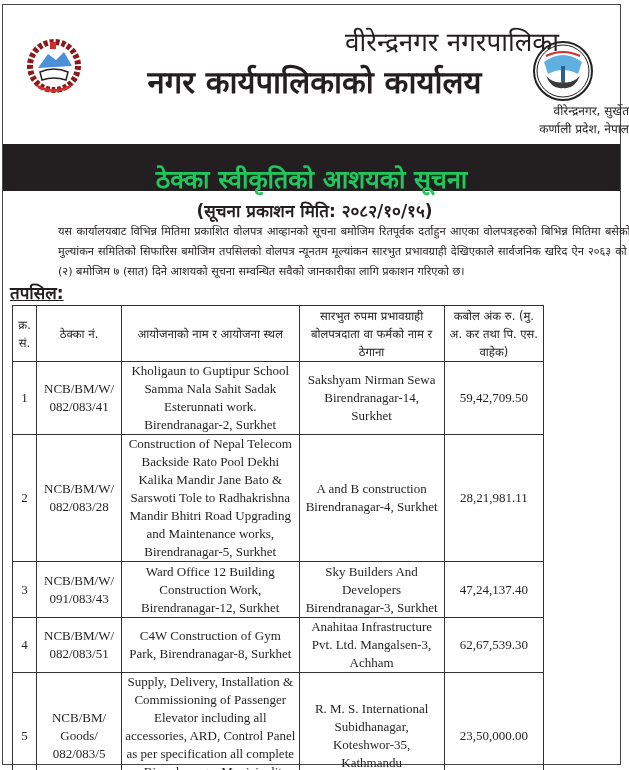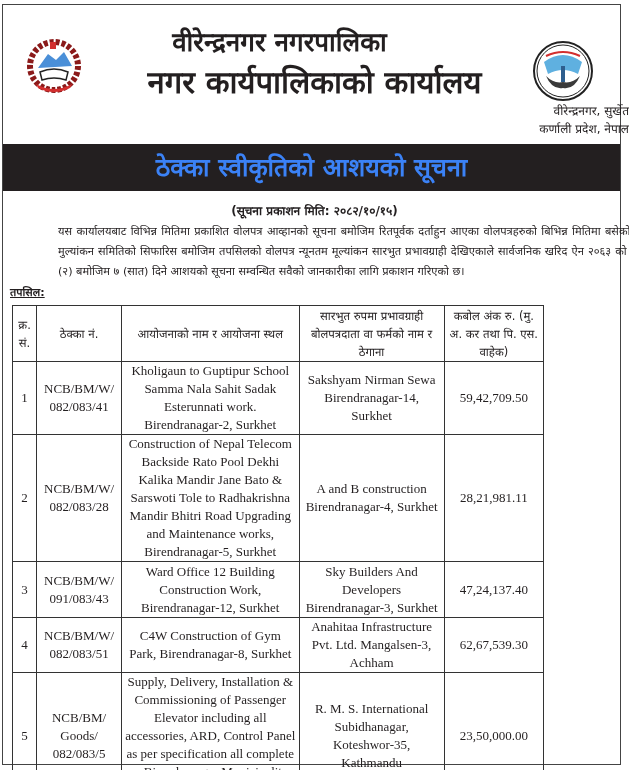--- a/index.html
+++ b/index.html
@@ -2,37 +2,37 @@
 <html><head>
 <meta charset="utf-8">
 <style>
   html, body { margin: 0; padding: 0; background: #ffffff; }
   body { width: 629px; height: 770px; position: relative; overflow: hidden;
          font-family: "DejaVu Serif", "Liberation Serif", serif; color: #231f20; }
   .frame { position: absolute; left: 2px; top: 4px; width: 619px; height: 761px;
            border: 1.5px solid #444; box-sizing: border-box; }
   .logo-left { position: absolute; left: 26px; top: 38px; width: 56px; height: 58px; }
   .logo-right { position: absolute; left: 532px; top: 40px; width: 62px; height: 62px; }
-  .org-name { position: absolute; left: 0; width: 559px; top: 26px; text-align: center;
-              font-family: "DejaVu Sans", sans-serif; font-size: 26px; font-weight: bold; line-height: 32px; }
+  .org-name { position: absolute; left: 0; width: 559px; top: 26px; text-align: right;
+              font-family: "DejaVu Sans", sans-serif; font-size: 26px; font-weight: normal; line-height: 32px; }
   .office-name { position: absolute; left: 0; width: 629px; top: 62px; text-align: center;
                  font-family: "DejaVu Sans", sans-serif; font-size: 31px; font-weight: bold; line-height: 40px; }
   .addr1 { position: absolute; left: 0; width: 629px; top: 103px; text-align: right;
            font-family: "DejaVu Sans", sans-serif; font-size: 12px; line-height: 16px; }
   .addr2 { position: absolute; left: 0; width: 629px; top: 121px; text-align: right;
            font-family: "DejaVu Sans", sans-serif; font-size: 12px; line-height: 16px; }
   .title-bar { position: absolute; left: 3px; top: 144px; width: 617px; height: 47px; background: #231f20; }
-  .title-text { color: #3b82f6; text-align: center; font-family: "DejaVu Sans", sans-serif;
-                font-size: 25px; font-weight: bold; line-height: 47px; }
+  .title-text { color: #22c55e; text-align: center; font-family: "DejaVu Sans", sans-serif;
+                font-size: 25px; font-weight: bold; line-height: 47px; margin-top: 12px; }
   .pub-date { position: absolute; left: 0; width: 629px; top: 202px; text-align: center;
-              font-family: "DejaVu Sans", sans-serif; font-size: 12px; font-weight: bold; line-height: 18px; }
+              font-family: "DejaVu Sans", sans-serif; font-size: 17px; font-weight: bold; line-height: 18px; }
   .intro { position: absolute; left: 10px; width: 606px; top: 222px;
            font-family: "DejaVu Sans", sans-serif; font-size: 11.2px; line-height: 20px; text-align: justify; margin-left: 48px; }
   .tapasil { position: absolute; left: 10px; top: 285px; font-family: "DejaVu Sans", sans-serif;
-             font-size: 11px; font-weight: bold; text-decoration: underline; line-height: 16px; }
+             font-size: 17px; font-weight: bold; text-decoration: underline; line-height: 16px; }
   table.bids { position: absolute; left: 12px; top: 305px; width: 532px; border-collapse: collapse;
                font-family: "Liberation Serif", serif; font-size: 13px; }
   table.bids th, table.bids td { border: 1px solid #333; text-align: center; vertical-align: middle; padding: 0 3px; }
   table.bids th { font-family: "DejaVu Sans", sans-serif; font-size: 11.5px; font-weight: normal; line-height: 18px; height: 55px; }
   table.bids td { line-height: 18px; }
   col.c1 { width: 26px; } col.c2 { width: 88px; } col.c3 { width: 213px; } col.c4 { width: 169px; } col.c5 { width: 109px; }
   tr.r1 td { height: 55px; } tr.r2 td { height: 109px; } tr.r3 td { height: 55px; }
   tr.r4 td { height: 37px; } tr.r5 td { height: 110px; }
 </style>
 </head>

